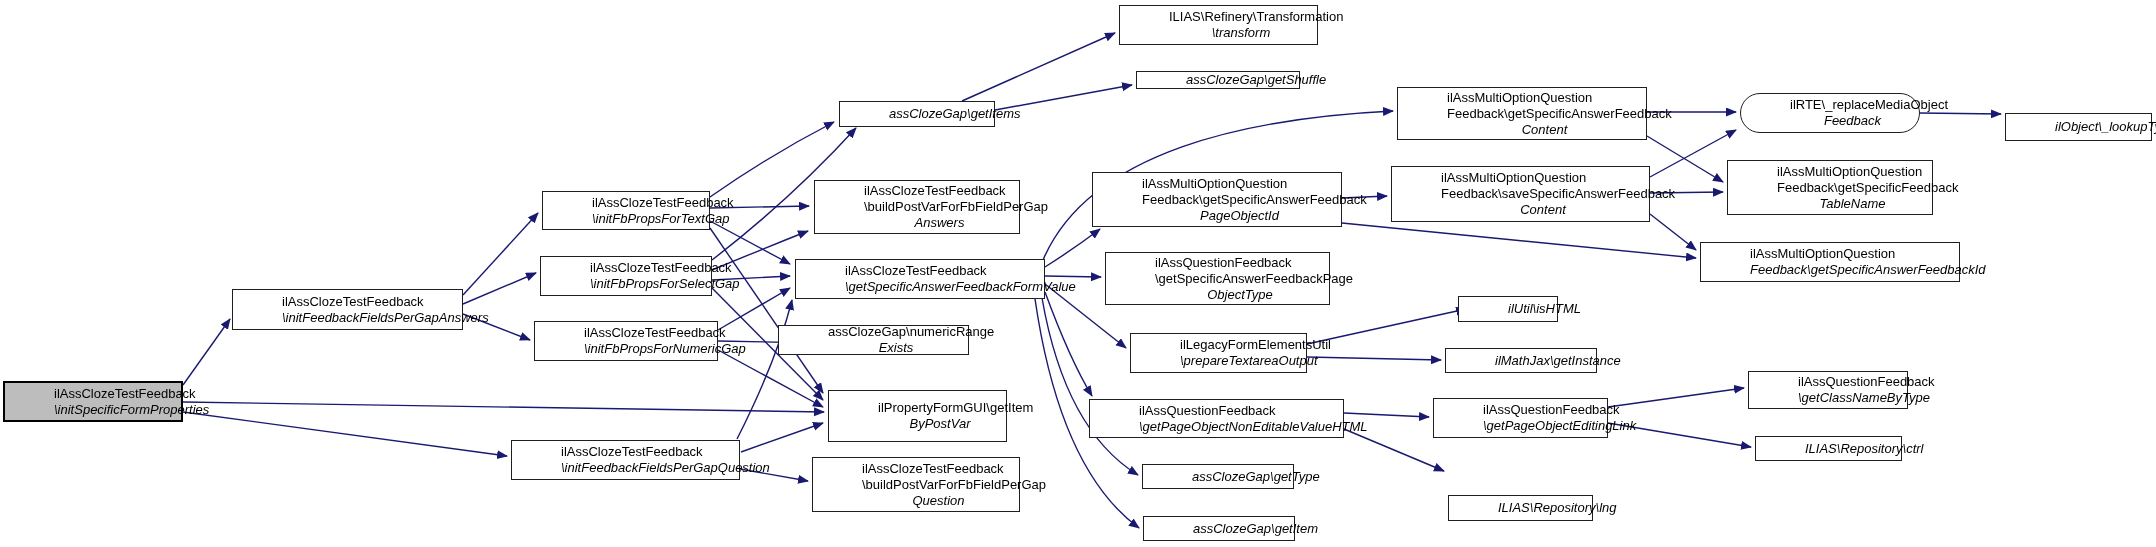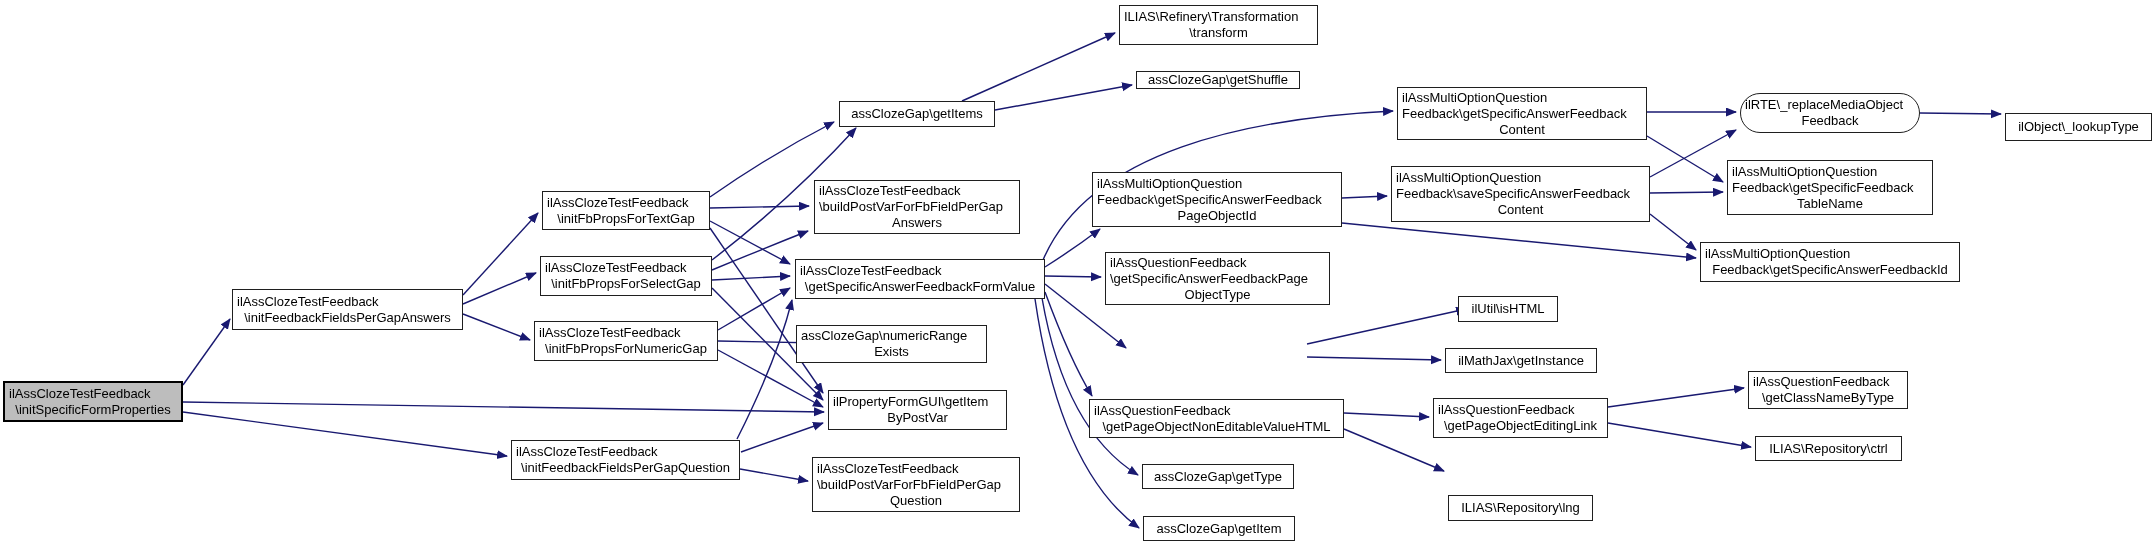--- a/index.html
+++ b/index.html
@@ -6,25 +6,25 @@
   .canvas{
     position:relative;width:2156px;height:547px;background:#ffffff;
     font-family:"Liberation Sans",sans-serif;overflow:hidden;
   }
   .edge-layer{position:absolute;left:0;top:0;width:2156px;height:547px;}
   .edge{fill:none;stroke:#191970;stroke-width:1.4px;}
   .node{
     position:absolute;box-sizing:border-box;background:#ffffff;
     border:1.5px solid #1f1f1f;color:#000;
     display:flex;flex-direction:column;justify-content:center;
-    font-size:13px;line-height:16px;cursor:pointer;
+    font-size:13px;line-height:16px;cursor:pointer;padding-left:45px;
   }
   .node.main{background:#bdbdbd;border:2px solid #000;}
   .node .ln{white-space:nowrap;text-align:left;padding:0 4px;}
-  .node .ln:last-child{text-align:center;}
+  .node .ln:last-child{text-align:center;font-style:italic;}
 </style>
 </head>
 <body>
 
 <div class="canvas">
   <svg class="edge-layer" width="2156" height="547" viewBox="0 0 2156 547" xmlns="http://www.w3.org/2000/svg">
     <defs>
       <marker id="arrow" markerUnits="userSpaceOnUse" markerWidth="12" markerHeight="10" refX="10" refY="4.5" orient="auto">
         <path d="M0,0 L11,4.5 L0,9 z" fill="#191970"></path>
       </marker>
@@ -102,25 +102,25 @@
     </div>
     <div class="node" style="left: 814px; top: 180px; width: 206px; height: 54px;">
       <div class="ln">ilAssClozeTestFeedback</div>
       <div class="ln">\buildPostVarForFbFieldPerGap</div>
       <div class="ln">Answers</div>
     </div>
     <div class="node" style="left: 795px; top: 259px; width: 250px; height: 40px;">
       <div class="ln">ilAssClozeTestFeedback</div>
       <div class="ln">\getSpecificAnswerFeedbackFormValue</div>
     </div>
-    <div class="node" style="left: 796px; top: 325px; width: 191px; height: 38px;">
+    <div class="node" style="left: 778px; top: 325px; width: 191px; height: 30px;">
       <div class="ln">assClozeGap\numericRange</div>
       <div class="ln">Exists</div>
     </div>
-    <div class="node" style="left: 828px; top: 390px; width: 179px; height: 40px;">
+    <div class="node" style="left: 828px; top: 390px; width: 179px; height: 52px;">
       <div class="ln">ilPropertyFormGUI\getItem</div>
       <div class="ln">ByPostVar</div>
     </div>
     <div class="node" style="left: 812px; top: 457px; width: 208px; height: 55px;">
       <div class="ln">ilAssClozeTestFeedback</div>
       <div class="ln">\buildPostVarForFbFieldPerGap</div>
       <div class="ln">Question</div>
     </div>
     <div class="node" style="left: 1119px; top: 5px; width: 199px; height: 40px;">
       <div class="ln">ILIAS\Refinery\Transformation</div>
@@ -132,20 +132,24 @@
     <div class="node" style="left: 1092px; top: 172px; width: 250px; height: 55px;">
       <div class="ln">ilAssMultiOptionQuestion</div>
       <div class="ln">Feedback\getSpecificAnswerFeedback</div>
       <div class="ln">PageObjectId</div>
     </div>
     <div class="node" style="left: 1105px; top: 252px; width: 225px; height: 53px;">
       <div class="ln">ilAssQuestionFeedback</div>
       <div class="ln">\getSpecificAnswerFeedbackPage</div>
       <div class="ln">ObjectType</div>
     </div>
+    <div class="node" style="left: 1130px; top: 333px; width: 177px; height: 40px;">
+      <div class="ln">ilLegacyFormElementsUtil</div>
+      <div class="ln">\prepareTextareaOutput</div>
+    </div>
     <div class="node" style="left: 1089px; top: 399px; width: 255px; height: 39px;">
       <div class="ln">ilAssQuestionFeedback</div>
       <div class="ln">\getPageObjectNonEditableValueHTML</div>
     </div>
     <div class="node" style="left: 1142px; top: 464px; width: 152px; height: 25px;">
       <div class="ln">assClozeGap\getType</div>
     </div>
     <div class="node" style="left: 1143px; top: 516px; width: 152px; height: 25px;">
       <div class="ln">assClozeGap\getItem</div>
     </div>

